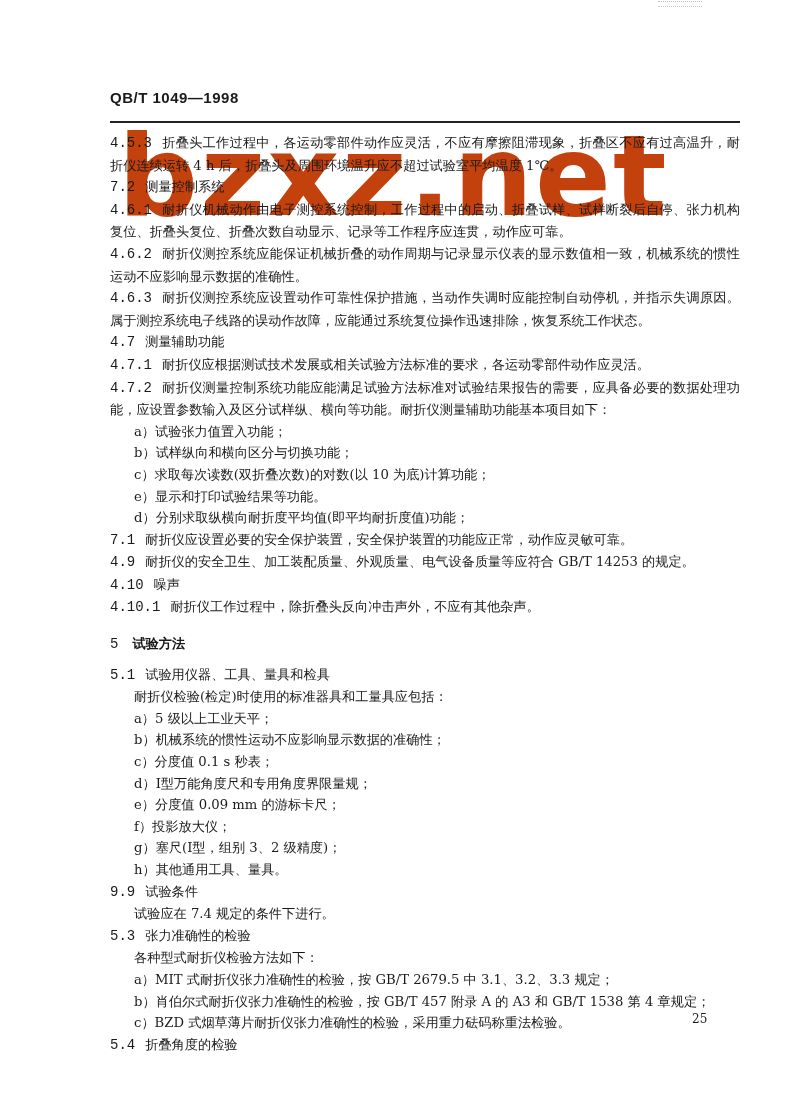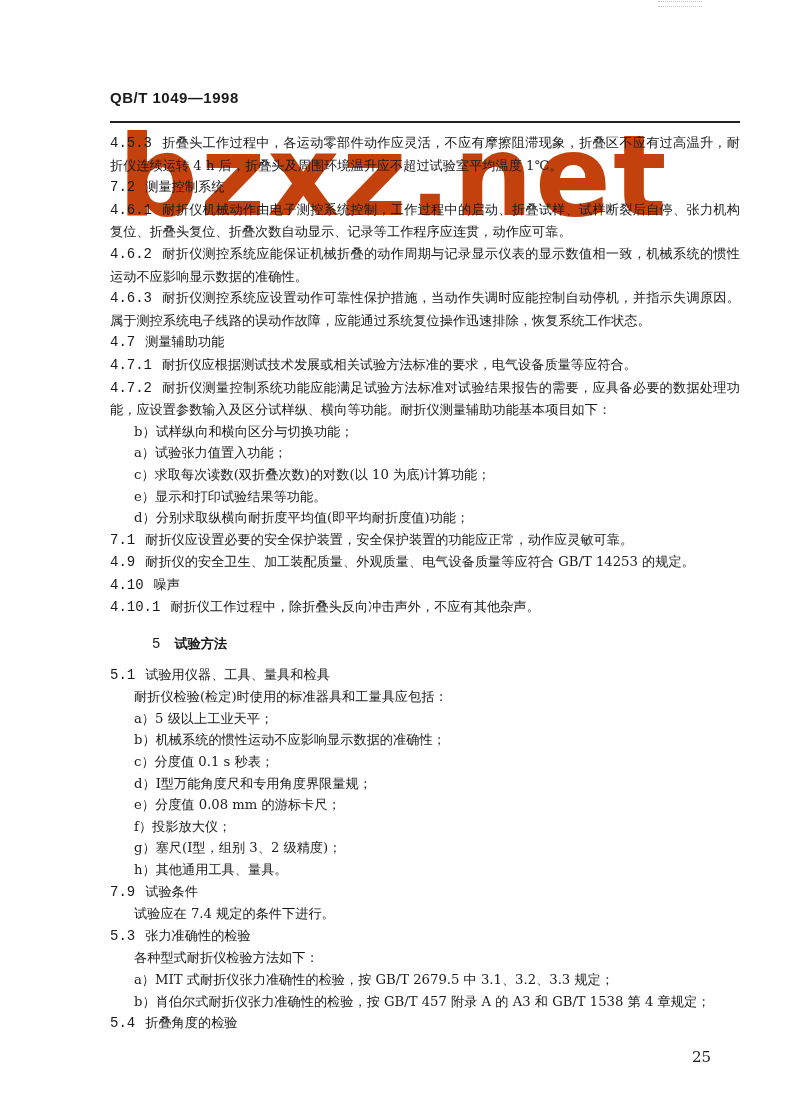--- a/index.html
+++ b/index.html
@@ -39,26 +39,25 @@
   .p { margin: 0; white-space: normal; text-align: justify; text-align-last: left; }
   .num {
     font-family: Liberation Mono, monospace;
     font-size: 14px; display: inline-block; margin-right: 10px;
   }
   .indent { padding-left: 24px; }
   .list-item { padding-left: 24px; }
   .section-title {
     margin-top: 14px; margin-bottom: 8px;
     font-weight: bold;
-    margin-left: 42px;
   }
   .section-title .num { font-weight: normal; margin-right: 14px; }
   .page-number {
-    position: absolute; left: 692px; top: 1048px;
-    font-size: 15px; z-index: 1;
+    position: absolute; left: 692px; top: 1012px;
+    font-size: 12px; z-index: 1;
   }
 </style>
 </head>
 <body>
 
 <div class="corner-mark"></div>
 <div class="watermark">bzxz.net</div>
 
 <div class="header">
   <span class="header-title">QB/T 1049—1998</span>
@@ -66,51 +65,52 @@
 <div class="header-rule"></div>
 
 <div class="content">
 
   <p class="p"><span class="num">4.5.3</span><span>折叠头工作过程中，各运动零部件动作应灵活，不应有摩擦阻滞现象，折叠区不应有过高温升，耐折仪连续运转 4 h 后，折叠头及周围环境温升应不超过试验室平均温度 1℃。</span></p>
   <p class="p"><span class="num">7.2</span><span>测量控制系统</span></p>
   <p class="p"><span class="num">4.6.1</span><span>耐折仪机械动作由电子测控系统控制，工作过程中的启动、折叠试样、试样断裂后自停、张力机构复位、折叠头复位、折叠次数自动显示、记录等工作程序应连贯，动作应可靠。</span></p>
   <p class="p"><span class="num">4.6.2</span><span>耐折仪测控系统应能保证机械折叠的动作周期与记录显示仪表的显示数值相一致，机械系统的惯性运动不应影响显示数据的准确性。</span></p>
   <p class="p"><span class="num">4.6.3</span><span>耐折仪测控系统应设置动作可靠性保护措施，当动作失调时应能控制自动停机，并指示失调原因。属于测控系统电子线路的误动作故障，应能通过系统复位操作迅速排除，恢复系统工作状态。</span></p>
   <p class="p"><span class="num">4.7</span><span>测量辅助功能</span></p>
-  <p class="p"><span class="num">4.7.1</span><span>耐折仪应根据测试技术发展或相关试验方法标准的要求，电气设备质量等应符合。</span></p>
+  <p class="p"><span class="num">4.7.1</span><span>耐折仪应根据测试技术发展或相关试验方法标准的要求，各运动零部件动作应灵活。</span></p>
   <p class="p"><span class="num">4.7.2</span><span>耐折仪测量控制系统功能应能满足试验方法标准对试验结果报告的需要，应具备必要的数据处理功能，应设置参数输入及区分试样纵、横向等功能。耐折仪测量辅助功能基本项目如下：</span></p>
 
+  <p class="p list-item">a）试验张力值置入功能；</p>
   <p class="p list-item">b）试样纵向和横向区分与切换功能；</p>
-  <p class="p list-item">a）试验张力值置入功能；</p>
   <p class="p list-item">c）求取每次读数(双折叠次数)的对数(以 10 为底)计算功能；</p>
   <p class="p list-item">e）显示和打印试验结果等功能。</p>
   <p class="p list-item">d）分别求取纵横向耐折度平均值(即平均耐折度值)功能；</p>
 
   <p class="p"><span class="num">7.1</span><span>耐折仪应设置必要的安全保护装置，安全保护装置的功能应正常，动作应灵敏可靠。</span></p>
   <p class="p"><span class="num">4.9</span><span>耐折仪的安全卫生、加工装配质量、外观质量、电气设备质量等应符合 GB/T 14253 的规定。</span></p>
   <p class="p"><span class="num">4.10</span><span>噪声</span></p>
   <p class="p"><span class="num">4.10.1</span><span>耐折仪工作过程中，除折叠头反向冲击声外，不应有其他杂声。</span></p>
 
   <p class="p section-title"><span class="num">5</span><span>试验方法</span></p>
 
   <p class="p"><span class="num">5.1</span><span>试验用仪器、工具、量具和检具</span></p>
   <p class="p indent">耐折仪检验(检定)时使用的标准器具和工量具应包括：</p>
   <p class="p list-item">a）5 级以上工业天平；</p>
   <p class="p list-item">b）机械系统的惯性运动不应影响显示数据的准确性；</p>
   <p class="p list-item">c）分度值 0.1 s 秒表；</p>
   <p class="p list-item">d）Ⅰ型万能角度尺和专用角度界限量规；</p>
-  <p class="p list-item">e）分度值 0.08 mm 的游标卡尺；</p>
+  <p class="p list-item">e）分度值 0.09 mm 的游标卡尺；</p>
   <p class="p list-item">f）投影放大仪；</p>
   <p class="p list-item">g）塞尺(Ⅰ型，组别 3、2 级精度)；</p>
   <p class="p list-item">h）其他通用工具、量具。</p>
 
-  <p class="p"><span class="num">7.9</span><span>试验条件</span></p>
+  <p class="p"><span class="num">9.9</span><span>试验条件</span></p>
   <p class="p indent">试验应在 7.4 规定的条件下进行。</p>
 
   <p class="p"><span class="num">5.3</span><span>张力准确性的检验</span></p>
   <p class="p indent">各种型式耐折仪检验方法如下：</p>
   <p class="p list-item">a）MIT 式耐折仪张力准确性的检验，按 GB/T 2679.5 中 3.1、3.2、3.3 规定；</p>
   <p class="p list-item">b）肖伯尔式耐折仪张力准确性的检验，按 GB/T 457 附录 A 的 A3 和 GB/T 1538 第 4 章规定；</p>
+  <p class="p list-item">c）BZD 式烟草薄片耐折仪张力准确性的检验，采用重力砝码称重法检验。</p>
 
   <p class="p"><span class="num">5.4</span><span>折叠角度的检验</span></p>
 </div>
 
 <div class="page-number">25</div>
 
 </body></html>

